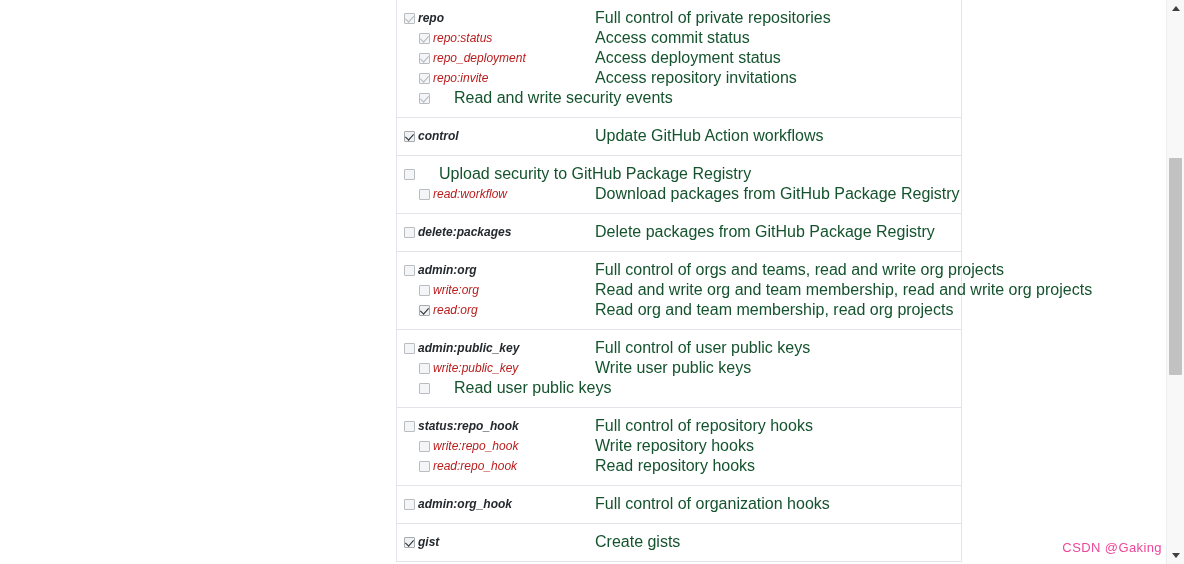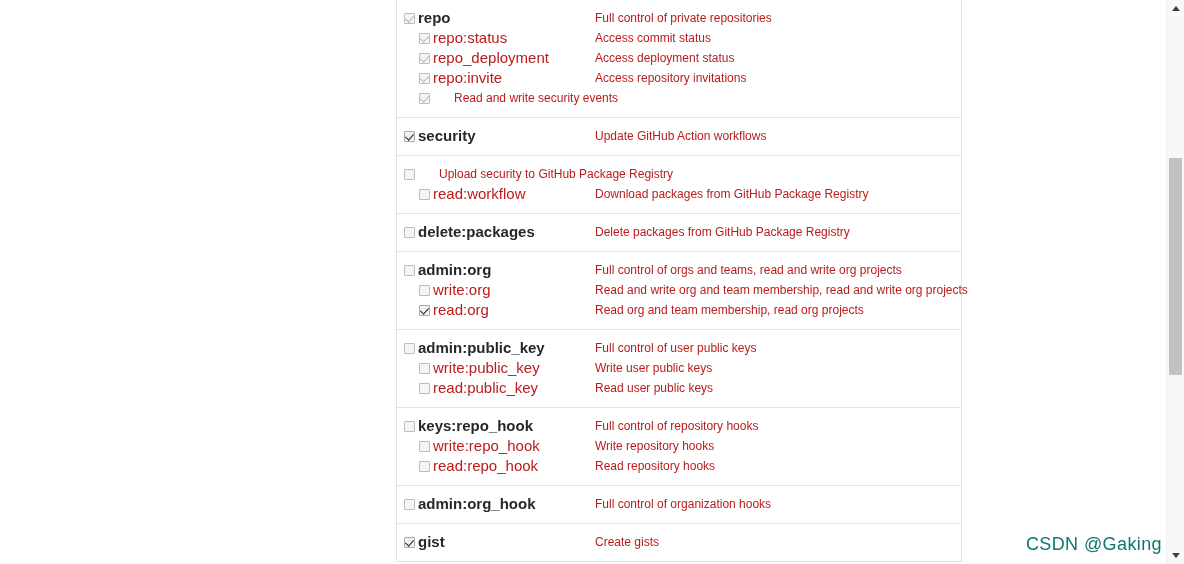--- a/index.html
+++ b/index.html
@@ -93,37 +93,38 @@
     border-color: #b4b8bc;
   }
   .cbox.checked {
     background: #f0f1f2;
     border-color: #a7abb0;
   }
 
   .scope-name {
     flex: 0 0 auto;
     width: 155px;
-    font-size: 15px;
+    font-size: 12px;
     color: #24292e;
     font-weight: bold;
     white-space: nowrap;
     overflow: hidden;
     padding-left: 1px;
+    font-style: italic;
   }
   .row-child .scope-name {
     font-weight: normal;
     color: #b91c1c;
     width: 140px;
   }
 
   .scope-desc {
     flex: 1 1 auto;
-    font-size: 12px;
-    color: #b91c1c;
+    font-size: 16px;
+    color: #14532d;
     white-space: nowrap;
     padding-left: 22px;
   }
   .row-child .scope-desc {
     padding-left: 22px;
   }
 
   
   #page-scrollbar {
     position: absolute;
@@ -164,22 +165,22 @@
     height: 217px;
     background: #c2c2c2;
     border-radius: 1px;
   }
 
   
   #watermark {
     position: absolute;
     right: 22px;
     bottom: 9px;
-    font-size: 18px;
-    color: #0f766e;
+    font-size: 13px;
+    color: #ec4899;
     letter-spacing: 0.4px;
     white-space: nowrap;
     user-select: none;
   }
 </style>
 </head>
 <body>
 
 <div id="scopes-panel">
     <div class="scope-group">
@@ -216,21 +217,21 @@
           <span class="cbox checked-disabled" role="checkbox" aria-checked="true" aria-disabled="true"></span>
         </div>
         <div class="scope-desc">Read and write security events</div>
       </div>
     </div>
     <div class="scope-group">
       <div class="scope-row">
         <div class="cb-cell">
           <span class="cbox checked" role="checkbox" aria-checked="true"></span>
         </div>
-        <div class="scope-name">security</div>
+        <div class="scope-name">control</div>
         <div class="scope-desc">Update GitHub Action workflows</div>
       </div>
     </div>
     <div class="scope-group">
       <div class="scope-row">
         <div class="cb-cell">
           <span class="cbox" role="checkbox" aria-checked="false"></span>
         </div>
         <div class="scope-desc">Upload security to GitHub Package Registry</div>
       </div>
@@ -286,30 +287,29 @@
         <div class="cb-cell">
           <span class="cbox" role="checkbox" aria-checked="false"></span>
         </div>
         <div class="scope-name">write:public_key</div>
         <div class="scope-desc">Write user public keys</div>
       </div>
       <div class="scope-row row-child">
         <div class="cb-cell">
           <span class="cbox" role="checkbox" aria-checked="false"></span>
         </div>
-        <div class="scope-name">read:public_key</div>
         <div class="scope-desc">Read user public keys</div>
       </div>
     </div>
     <div class="scope-group">
       <div class="scope-row">
         <div class="cb-cell">
           <span class="cbox" role="checkbox" aria-checked="false"></span>
         </div>
-        <div class="scope-name">keys:repo_hook</div>
+        <div class="scope-name">status:repo_hook</div>
         <div class="scope-desc">Full control of repository hooks</div>
       </div>
       <div class="scope-row row-child">
         <div class="cb-cell">
           <span class="cbox" role="checkbox" aria-checked="false"></span>
         </div>
         <div class="scope-name">write:repo_hook</div>
         <div class="scope-desc">Write repository hooks</div>
       </div>
       <div class="scope-row row-child">

